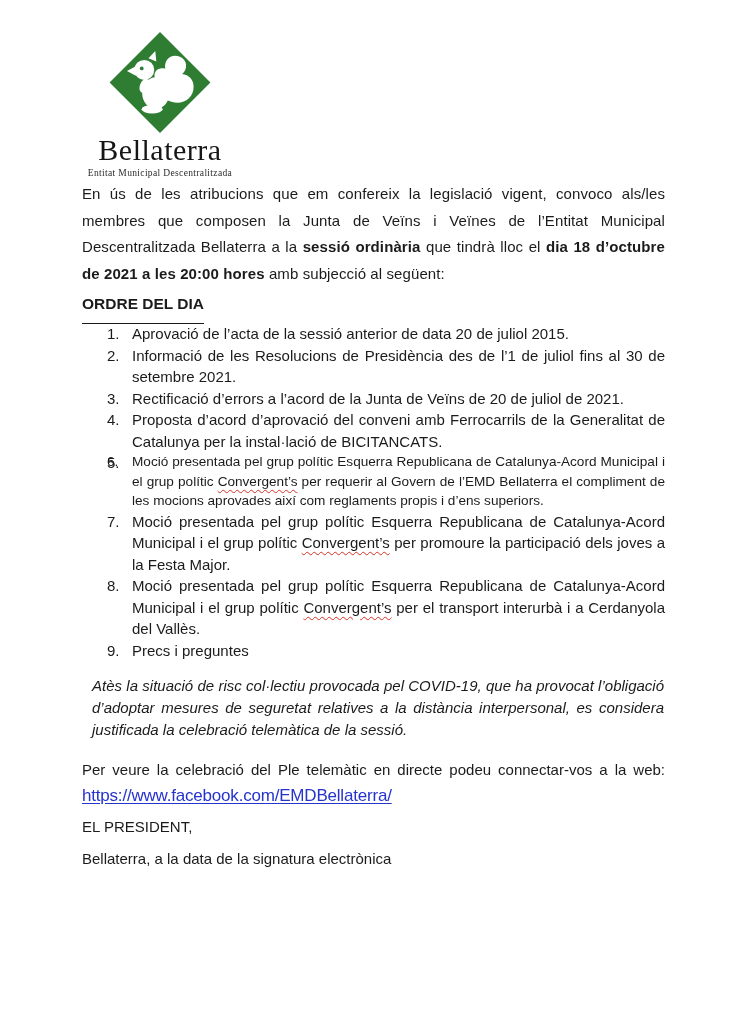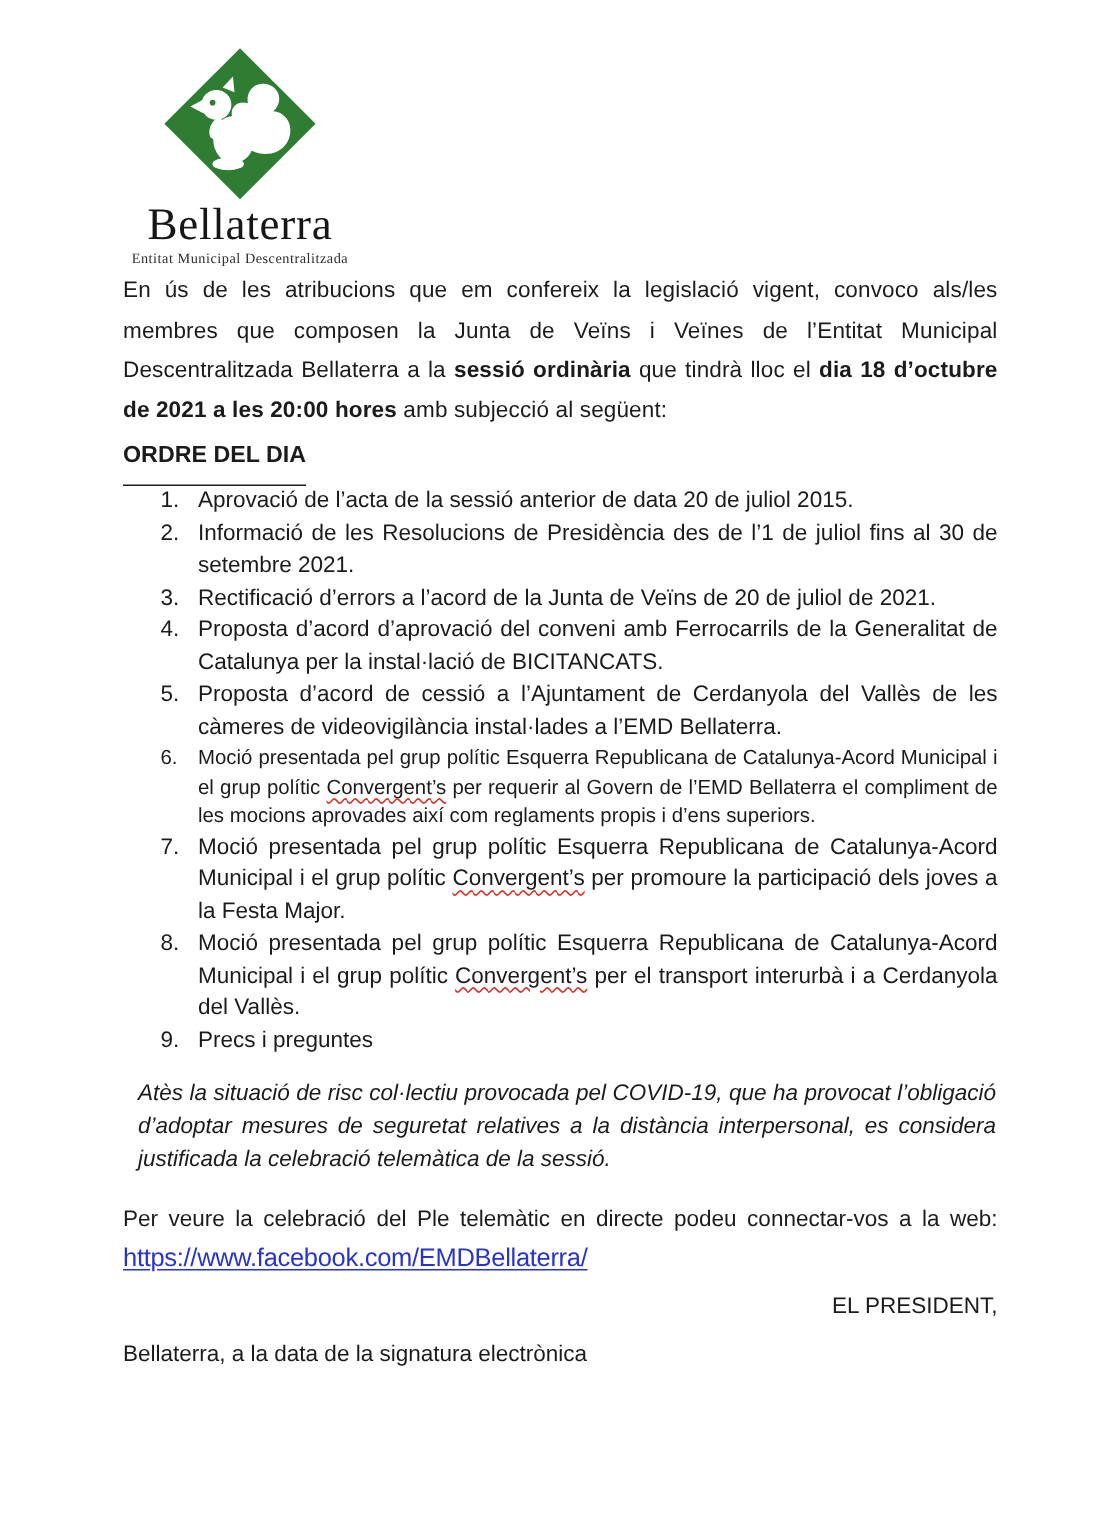--- a/index.html
+++ b/index.html
@@ -69,21 +69,21 @@
     font-style:italic;text-align:justify;line-height:22px;font-size:15px;
   }
   .web-par{margin-top:16px;text-align:justify;line-height:26px;}
   .web-par a{
     color:var(--link-blue);
     font-size:17px;letter-spacing:-.2px;
     text-decoration:underline;
     text-underline-offset:2px;
     cursor:pointer;
   }
-  .sig-role{margin-top:7px;line-height:21px;text-align:right;}
+  .sig-role{margin-top:7px;line-height:21px;}
   .sig-name{margin-top:12px;line-height:21px;}
   .sig-place{margin-top:11px;line-height:21px;}
 </style>
 </head>
 <body>
 
 <div class="page">
 
   <div class="logo-block">
     <svg class="logo-svg" viewBox="0 0 100 100" aria-hidden="true">
@@ -109,21 +109,21 @@
 
     <p class="intro"><span>En ús de les atribucions que em confereix la legislació vigent, convoco als/les membres que composen la Junta de Veïns i Veïnes de l’Entitat Municipal Descentralitzada Bellaterra a la </span><b>sessió ordinària</b><span> que tindrà lloc el </span><b>dia 18 d’octubre de 2021 a les 20:00 hores</b><span> amb subjecció al següent:</span></p>
 
     <h2 class="agenda-heading"><span>ORDRE DEL DIA</span></h2>
 
     <ol class="agenda">
         <li><span class="num">1.</span><span><span>Aprovació de l’acta de la sessió anterior de data 20 de juliol 2015.</span></span></li>
         <li><span class="num">2.</span><span><span>Informació de les Resolucions de Presidència des de l’1 de juliol fins al 30 de setembre 2021.</span></span></li>
         <li><span class="num">3.</span><span><span>Rectificació d’errors a l’acord de la Junta de Veïns de 20 de juliol de 2021.</span></span></li>
         <li><span class="num">4.</span><span><span>Proposta d’acord d’aprovació del conveni amb Ferrocarrils de la Generalitat de Catalunya per la instal·lació de BICITANCATS.</span></span></li>
-        <li><span class="num">5.</span><span><span>Proposta d’acord de cessió a l’Ajuntament de Cerdanyola del Vallès de les càmeres de videovigilància instal·lades a l’EMD Bellaterra.</span></span></li>
+        <li><span class="num">5.</span></li>
         <li class="small"><span class="num">6.</span><span><span>Moció presentada pel grup polític Esquerra Republicana de Catalunya-Acord Municipal i el grup polític </span><span class="squiggle">Convergent’s</span><span> per requerir al Govern de l’EMD Bellaterra el compliment de les mocions aprovades així com reglaments propis i d’ens superiors.</span></span></li>
         <li><span class="num">7.</span><span><span>Moció presentada pel grup polític Esquerra Republicana de Catalunya-Acord Municipal i el grup polític  </span><span class="squiggle">Convergent’s</span><span> per promoure la participació dels joves a la Festa Major.</span></span></li>
         <li><span class="num">8.</span><span><span>Moció presentada pel grup polític Esquerra Republicana de Catalunya-Acord Municipal i el grup polític </span><span class="squiggle">Convergent’s</span><span> per el transport interurbà i a Cerdanyola del Vallès.</span></span></li>
         <li><span class="num">9.</span><span><span>Precs i preguntes</span></span></li>
       </ol>
 
     <p class="covid-note">Atès la situació de risc col·lectiu provocada pel COVID-19, que ha provocat l’obligació d’adoptar mesures de seguretat relatives a la distància interpersonal, es considera justificada la celebració telemàtica de la sessió.</p>
 
     <p class="web-par"><span>Per veure la celebració del Ple telemàtic en directe podeu connectar-vos a la web: </span><a href="#">https://www.facebook.com/EMDBellaterra/</a></p>
 

